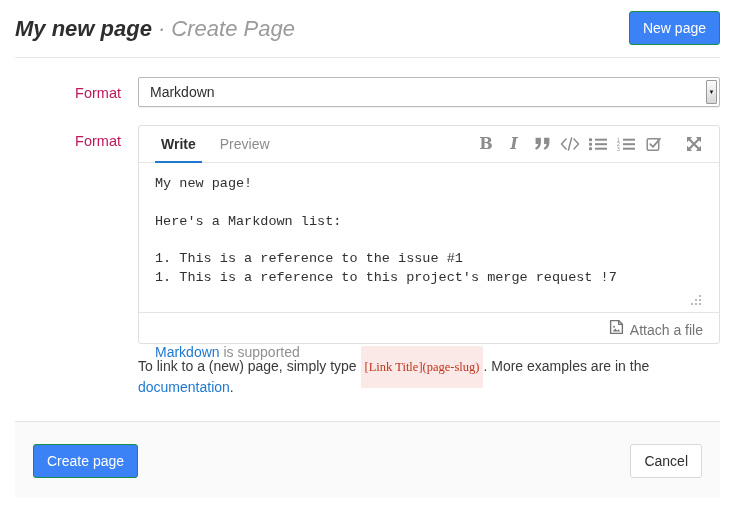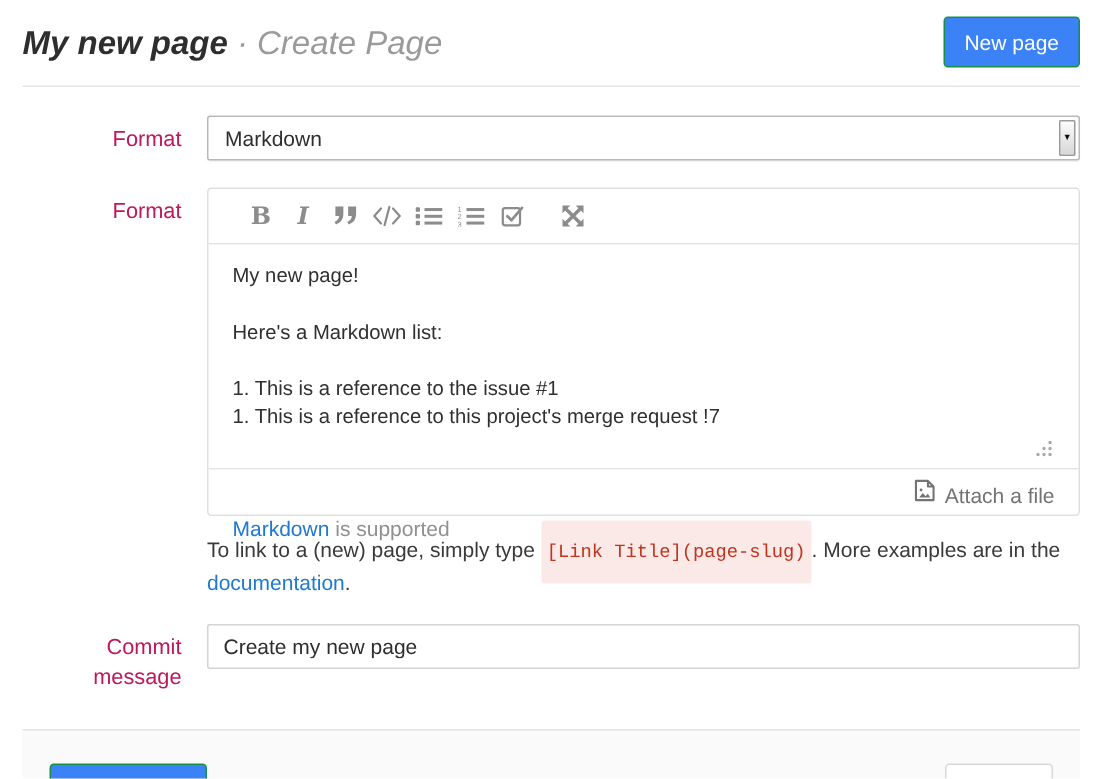--- a/index.html
+++ b/index.html
@@ -71,38 +71,38 @@
   }
   .tb-btn.gap { margin-left: 22px; }
   .tb-btn svg { display: block; }
   .glyph-b { font-family: "DejaVu Serif", serif; font-weight: bold; font-size: 16px; line-height: 1; }
   .glyph-i { font-family: "DejaVu Serif", serif; font-weight: bold; font-style: italic; font-size: 16px; line-height: 1; }
 
   .md-write { position: relative; }
   .md-textarea {
     display: block; width: 100%; height: 149px; border: none; outline: none; resize: none;
     padding: 12px 16px; margin: 0;
-    font-family: Liberation Sans, sans-serif; font-size: 13.5px; line-height: 18.8px;
+    font-family: Liberation Mono, monospace; font-size: 13.5px; line-height: 18.8px;
     color: #303030; background: transparent; overflow: hidden; white-space: pre-wrap;
   }
   .resize-grip { position: absolute; right: 17px; bottom: 2px; cursor: nwse-resize; }
 
   .md-footer {
     display: flex; align-items: center; justify-content: space-between;
     border-top: 1px solid #e5e5e5; padding: 6px 16px; height: 31px; font-size: 14px;
   }
   .md-supported { color: #909090; margin-top: 47px; }
   a.link { color: #1f78d1; text-decoration: none; cursor: pointer; }
   .attach { display: flex; align-items: flex-end; color: #737373; cursor: pointer; }
   .attach svg { margin-right: 6px; }
 
   
   .hint { margin-top: 12px; font-size: 14px; line-height: 20px; color: #3a3a3a; }
   .code-inline {
-    font-family: Liberation Mono, monospace; font-size: 12.5px;
+    font-family: Liberation Serif, serif; font-size: 12.5px;
     color: #c0341d; background: #fbe9e7; padding: 14px 4px; border-radius: 2px;
   }
 
   
   .text-input {
     width: 100%; height: 30px; border: 1px solid #d4d4d4; border-radius: 2px;
     padding: 0 10px; font-size: 14px; color: #2e2e2e; outline: none;
     font-family: "Liberation Sans", sans-serif;
   }
 
@@ -133,20 +133,24 @@
       </div>
     </div>
   </div>
 
   <div class="form-row">
     <div class="form-label">Format</div>
     <div class="form-field">
       <div class="md-area">
 
         <div class="md-header">
+          <div class="tabs">
+            <div class="tab active">Write</div>
+            <div class="tab">Preview</div>
+          </div>
           <div class="md-toolbar">
             <div class="tb-btn">
               <span class="glyph-b">B</span>
             </div>
             <div class="tb-btn">
               <span class="glyph-i">I</span>
             </div>
             <div class="tb-btn">
               <span>
                 <svg width="17" height="14" viewBox="0 0 16 13" fill="#8c8c8c">
@@ -246,25 +250,19 @@
           </div>
         </div>
       </div>
 
       <div class="hint">
         <span>To link to a (new) page, simply type </span><code class="code-inline">[Link Title](page-slug)</code><span>. More examples are in the </span><a class="link">documentation</a><span>.</span>
       </div>
     </div>
   </div>
 
-  <div class="form-row">
-    <div class="form-label">Commit message</div>
-    <div class="form-field">
-      <input type="text" class="text-input" value="Create my new page" style="">
-    </div>
-  </div>
 
   <div class="form-actions">
     <button class="btn btn-green">Create page</button>
     <button class="btn btn-default">Cancel</button>
   </div>
 
 </div>
 
 </body></html>

